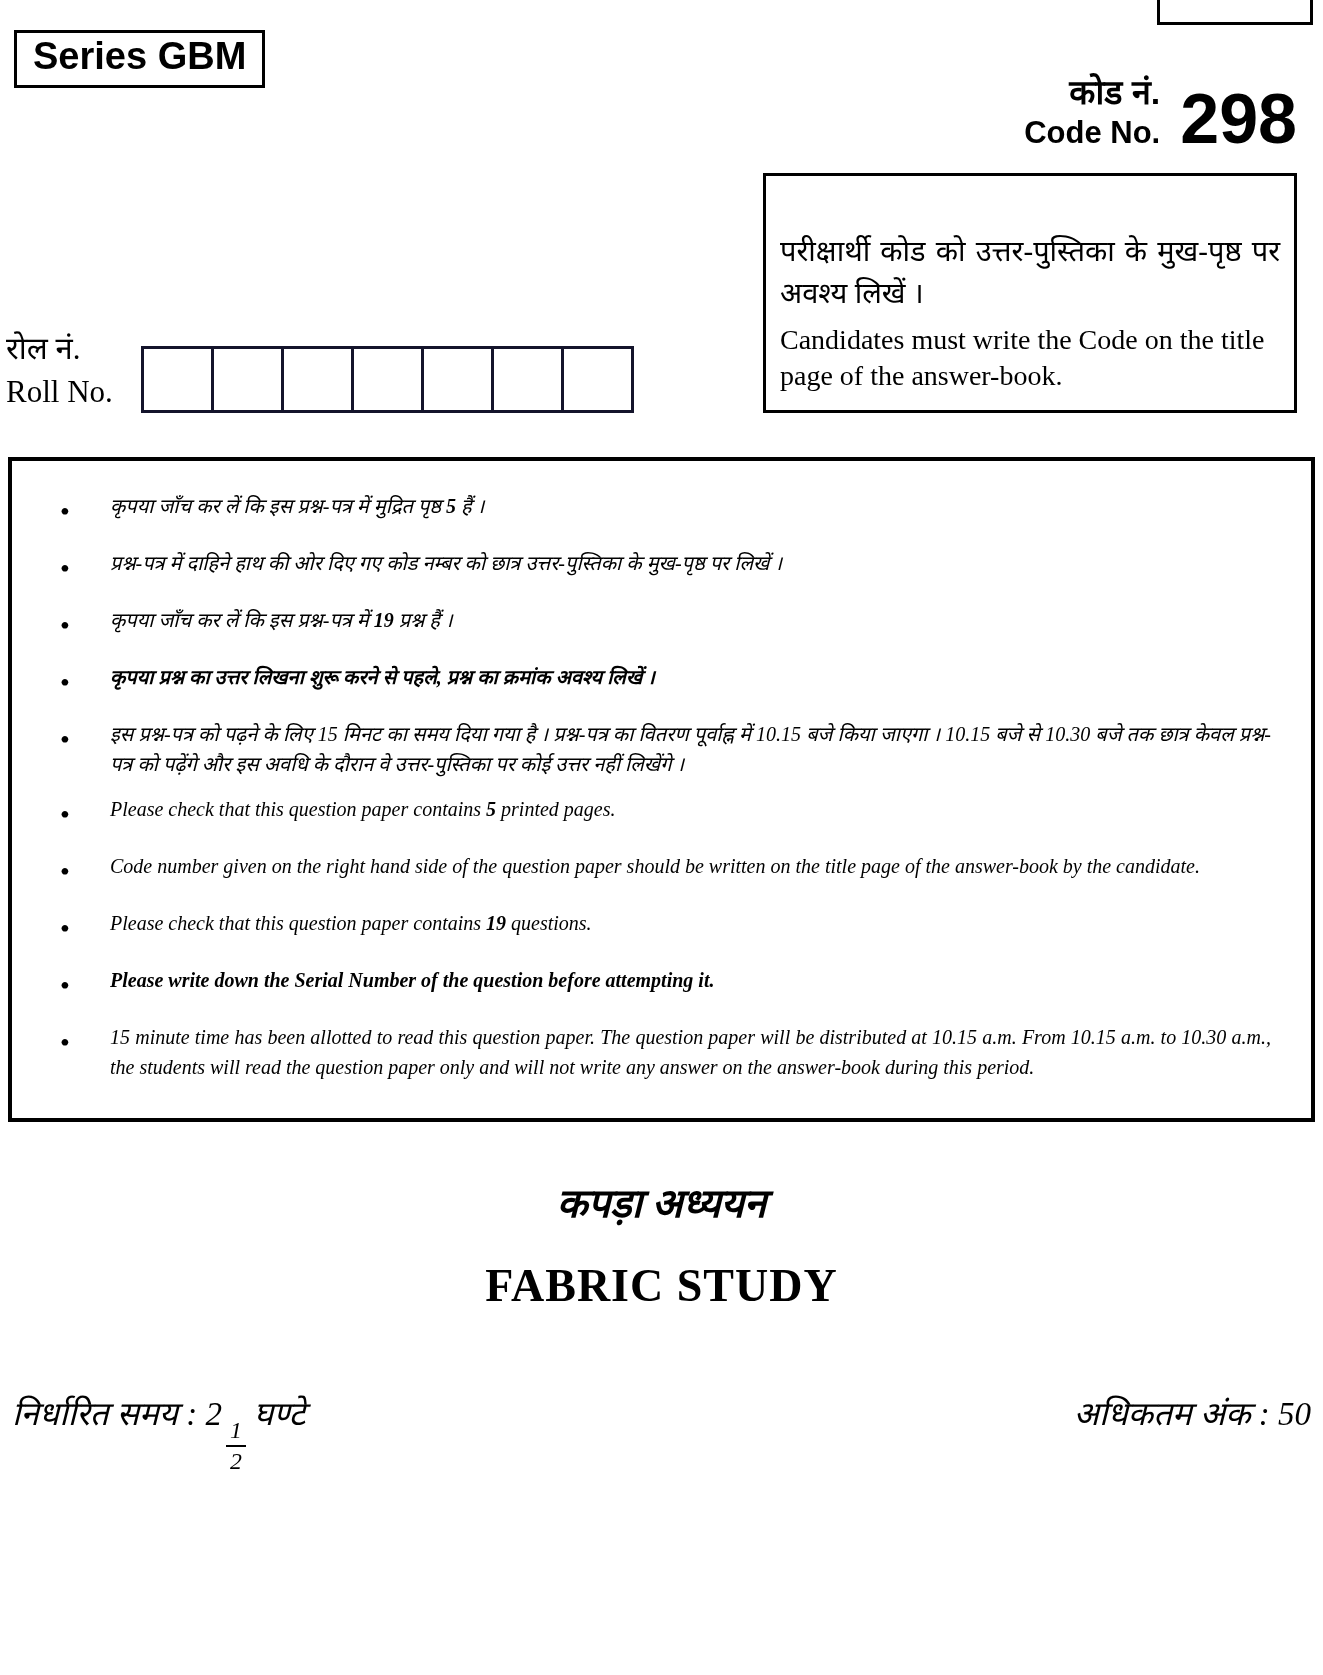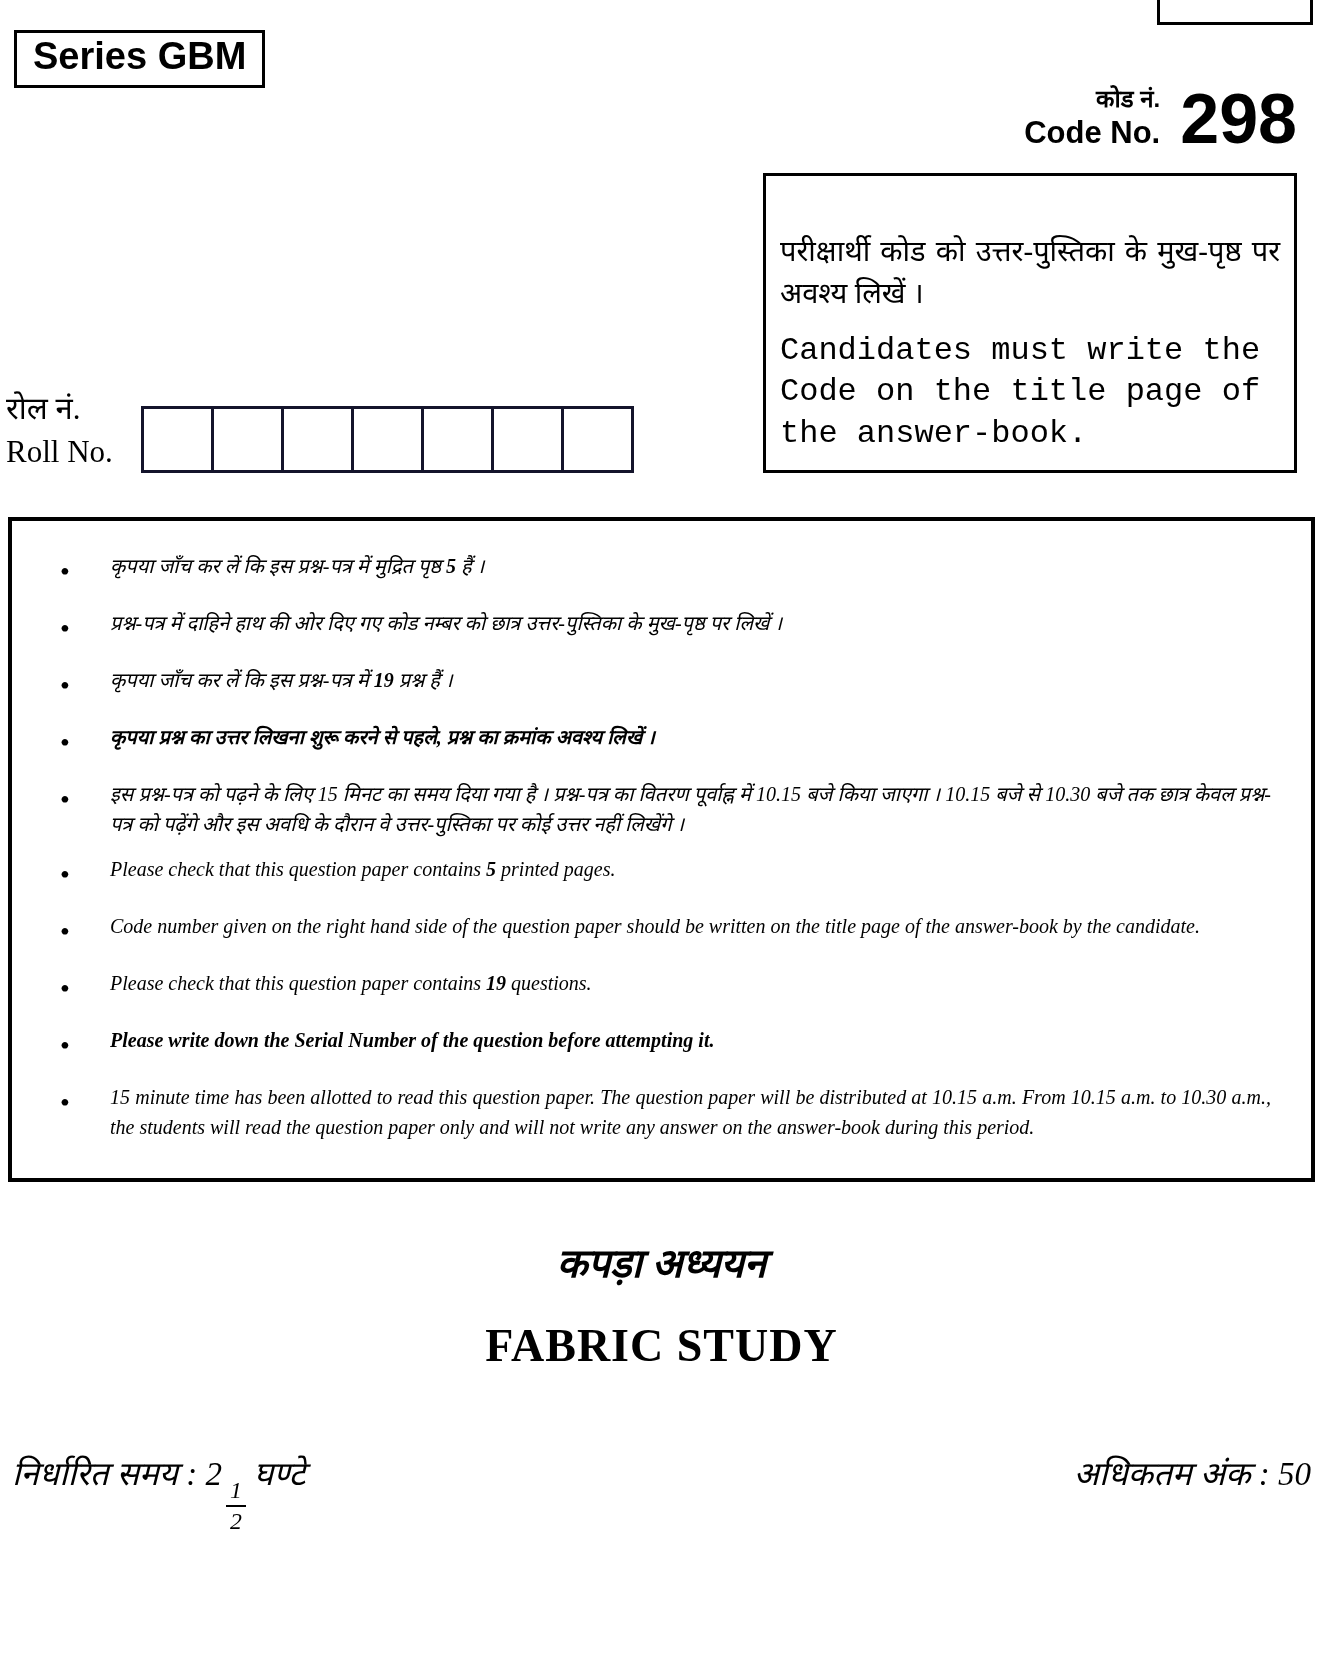--- a/index.html
+++ b/index.html
@@ -17,39 +17,39 @@
     display:flex; justify-content:space-between; align-items:flex-start;
     padding:30px 26px 0 14px;
   }
   .series-box {
     border:3px solid #000; padding:2px 16px 6px;
     font-family:Liberation Sans, sans-serif;
     font-weight:bold; font-size:38px; line-height:1.15;
   }
   .code-area { display:flex; align-items:flex-end; gap:20px; margin-top:8px; }
   .code-labels { text-align:right; font-family:"Liberation Sans","DejaVu Sans",sans-serif; font-weight:bold; }
-  .code-hi { font-size:24px; line-height:1.25; }
+  .code-hi { font-size:34px; line-height:1.25; }
   .code-en { font-size:31px; line-height:1.25; }
   .code-number {
     font-family:"Liberation Sans","DejaVu Sans",sans-serif;
     font-weight:bold; font-size:70px; line-height:0.95;margin-top:48px;
   }
   .roll-row { display:flex; align-items:flex-end; padding:20px 26px 0 6px; }
   .roll-labels { font-size:31px; line-height:1.4; white-space:nowrap; }
   .roll-boxes { display:flex; margin:6px 0 0 28px; }
   .roll-cell { width:67px; height:61px; border:3px solid #14142b; border-left:none; background:#fff; }
   .roll-cell:first-child { border-left:3px solid #14142b; }
   .candidate-box {
     margin-left:auto; width:500px; border:3px solid #000;
     padding:8px 14px 16px 14px;
   }
   .candidate-hi { font-size:29px; line-height:1.45; text-align:justify;margin-top:46px; }
   .candidate-en {
-    font-family:Liberation Mono, monospace;
-    font-size:32px; line-height:1.3; margin-top:16px;
+    font-family:Liberation Serif, serif;
+    font-size:28px; line-height:1.3; margin-top:8px;
   }
   .main-box {
     margin:44px 8px 0 8px; border:4px solid #000;
     padding:30px 40px 36px 8px;
   }
   .bullet { display:flex; margin-bottom:15px; }
   .bullet:last-child { margin-bottom:0; }
   .bullet .dot { flex:0 0 90px; text-align:center; font-size:28px; line-height:1.5; }
   .bullet .txt { flex:1; font-size:20px; line-height:1.5; text-align:justify;font-style:italic; }
   .bullet.bold-item .txt { font-weight:bold; }

